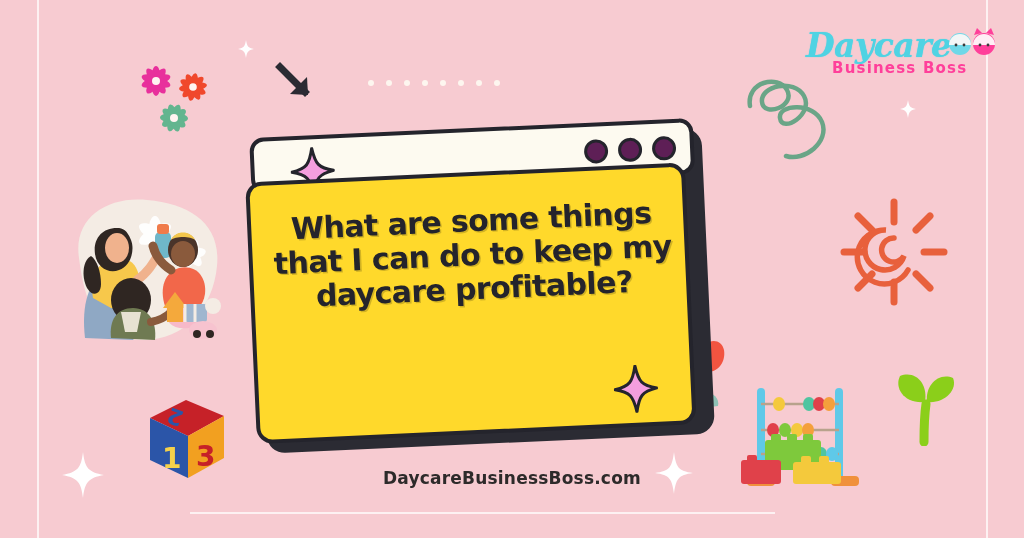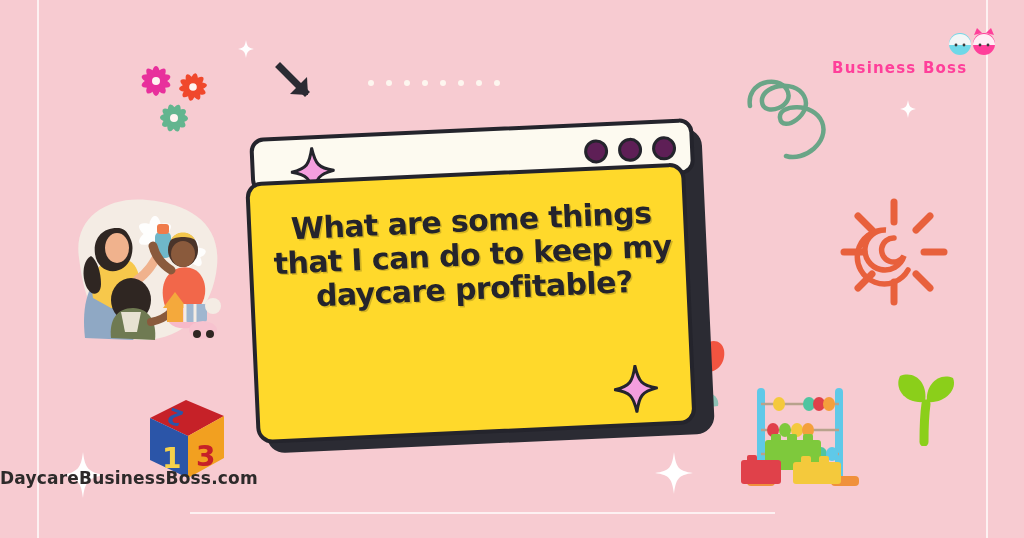--- a/index.html
+++ b/index.html
@@ -142,21 +142,21 @@
   .spark-screen {
     position: absolute;
     left: 355px; top: 196px;
   }
 
   
   .caption {
     position: absolute;
     left: 0; top: 468px;
     width: 1024px;
-    text-align: left;
+    text-align: center;
     font-family: "DejaVu Sans", sans-serif;
     font-weight: bold;
     font-size: 17px;
     color: #2d2a2a;
     letter-spacing: 0.2px;
   }
 
   
   .illus-kids { left: 55px; top: 188px; }
   .illus-block{ left: 138px; top: 386px; }
@@ -170,20 +170,21 @@
 </head>
 <body>
 
 <div id="stage">
 
   <div class="frame-line frame-left"></div>
   <div class="frame-line frame-right"></div>
   <div class="frame-line frame-bottom"></div>
 
   <div class="logo">
+    <div class="logo-word">Daycare</div>
     <div class="logo-sub">Business Boss</div>
     <svg class="logo-faces" width="52" height="30" viewBox="0 0 52 30">
 
       <circle cx="14" cy="16" r="11" fill="#6fd8e8"></circle>
       <path d="M3 17 a11 11 0 0 1 22 0 z" fill="#f3f6f7"></path>
       <circle cx="10" cy="17" r="1.4" fill="#3a3a3a"></circle>
       <circle cx="18" cy="17" r="1.4" fill="#3a3a3a"></circle>
 
       <circle cx="38" cy="16" r="11" fill="#ff3f9a"></circle>
       <path d="M27 17 a11 11 0 0 1 22 0 z" fill="#ffeef5"></path>

